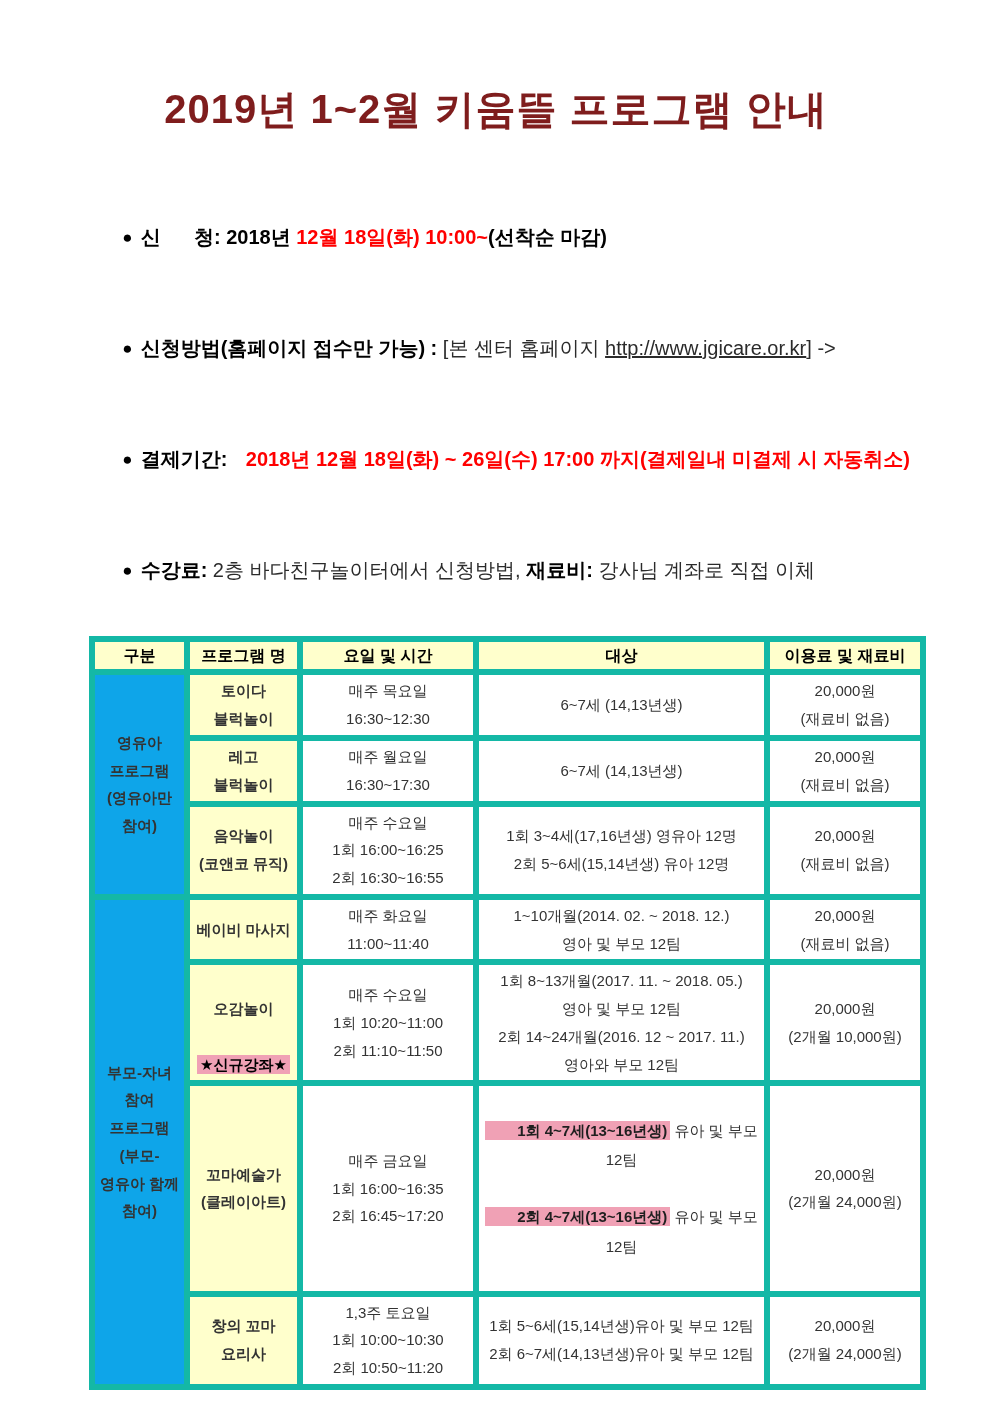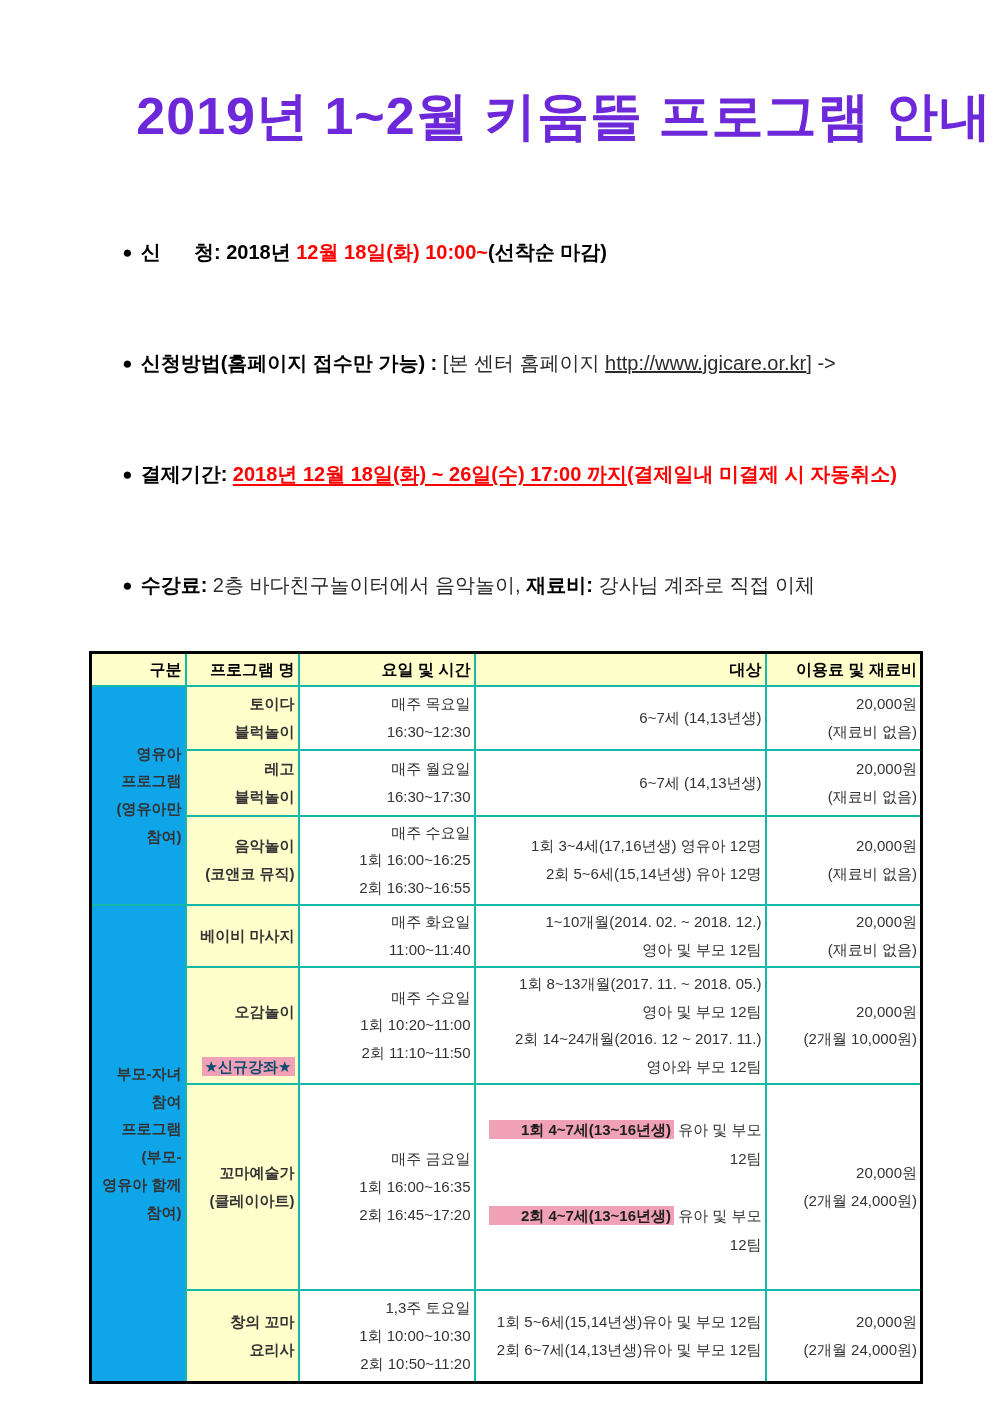--- a/index.html
+++ b/index.html
@@ -1,43 +1,43 @@
 <!DOCTYPE html>
 <html lang="ko"><head>
 <meta charset="utf-8">
 <style>
   * { margin:0; padding:0; box-sizing:border-box; }
   body { background:#ffffff; font-family:"Liberation Sans","DejaVu Sans",sans-serif; }
   .page { position:relative; width:992px; height:1403px; background:#fff; overflow:hidden; }
 
   
-  .title { margin-top:84px; text-align:right; font-size:52px; font-weight:800;
-           letter-spacing:1px; color:#6d28d9; line-height:1.25; }
+  .title { margin-top:84px; text-align:center; font-size:40px; font-weight:800;
+           letter-spacing:1px; color:#7f1d1d; line-height:1.25; }
 
   
   .bullets { margin:48px 0 0 89px; width:840px; font-size:20px; color:#2b2b2b; }
   .bullet-line { line-height:37px; white-space:pre-wrap; }
   .bullet-line .indent2 { padding-left:34px; display:block; }
   .bdot { font-size:17px; margin-right:8px; vertical-align:1px; color:#000; }
   .bold { font-weight:bold; color:#000; }
   .red { color:#ff0000; font-weight:bold; }
-  .u { text-decoration:underline; text-underline-offset:3px; }
+  .u { text-underline-offset:3px;margin-left:13px; }
   .url { text-decoration:underline; color:#2b2b2b;text-align:right; }
   span[data-bind] { white-space:pre-wrap; }
 
   
   table { border-collapse:collapse; }
   .main-table { margin:10px 0 0 89px; width:831px; border:3px solid #000; table-layout:fixed; }
-  .main-table th, .main-table td { border:2px solid #14b8a6; text-align:right; vertical-align:middle;
+  .main-table th, .main-table td { border:6px solid #14b8a6; text-align:center; vertical-align:middle;
         font-size:15px; color:#333; white-space:pre-line; padding:2px 3px; line-height:1.85; }
   .main-table th { background:#ffffcc; font-weight:bold; font-size:16px; color:#000; height:33px; line-height:1.2; }
   .col-group { background:#0ea5e9; font-weight:bold; color:#1a1a1a; font-size:16px; line-height:1.7; }
   .col-name  { background:#ffffcc; font-weight:bold; color:#1a1a1a; font-size:16px; line-height:1.6; }
   .hl-pink { background:#f0a1b5; font-weight:bold; padding:1px 3px; white-space:pre; }
-  .badge-new { color:#0c4a6e; }
+  .badge-new { color:#000000; }
   .hl-dark { color:#1f1f1f;padding-left:32px; }
   .tline { white-space:pre-wrap; line-height:1.95; }
 </style>
 </head>
 <body>
 
 <div class="page">
 
   <div class="title" data-bind="title">2019년 1~2월 키움뜰 프로그램 안내</div>
 
@@ -45,21 +45,21 @@
     <div class="bullet-line">
       <span class="bdot" data-bind="bullets.marker">●</span><span class="bold" data-bind="bullets.apply.label">신      청: 2018년 </span><span class="red" data-bind="bullets.apply.red">12월 18일(화) 10:00~</span><span class="bold" data-bind="bullets.apply.tail">(선착순 마감)</span>
     </div>
     <div class="bullet-line">
       <span class="bdot" data-bind="bullets.marker">●</span><span class="bold" data-bind="bullets.method.label">신청방법(홈페이지 접수만 가능) : </span><span data-bind="bullets.method.pre">[본 센터 홈페이지 </span><span class="url" data-bind="bullets.method.url">http://www.jgicare.or.kr</span><span data-bind="bullets.method.post">] -&gt;</span>
     </div>
     <div class="bullet-line">
       <span class="bdot" data-bind="bullets.marker">●</span><span class="bold" data-bind="bullets.payment.label">결제기간: </span><span class="red u" data-bind="bullets.payment.red_underline">2018년 12월 18일(화) ~ 26일(수) 17:00 까지</span><span class="red" data-bind="bullets.payment.red_tail">(결제일내 미결제 시 자동취소)</span>
     </div>
     <div class="bullet-line">
-      <span class="bdot" data-bind="bullets.marker">●</span><span class="bold" data-bind="bullets.fee.label">수강료: </span><span data-bind="bullets.fee.text1">2층 바다친구놀이터에서 음악놀이, </span><span class="bold" data-bind="bullets.fee.label2">재료비: </span><span data-bind="bullets.fee.text2">강사님 계좌로 직접 이체</span>
+      <span class="bdot" data-bind="bullets.marker">●</span><span class="bold" data-bind="bullets.fee.label">수강료: </span><span data-bind="bullets.fee.text1">2층 바다친구놀이터에서 신청방법, </span><span class="bold" data-bind="bullets.fee.label2">재료비: </span><span data-bind="bullets.fee.text2">강사님 계좌로 직접 이체</span>
     </div>
   </div>
 
   <table class="main-table">
     <colgroup>
       <col style="width:95px">
         <col style="width:113px">
         <col style="width:176px">
         <col style="width:291px">
         <col style="width:156px">

